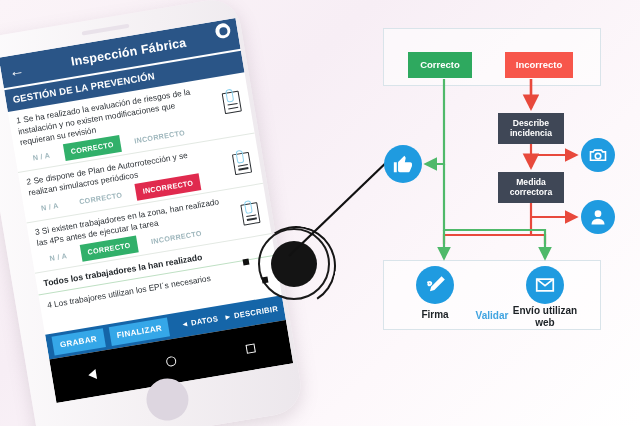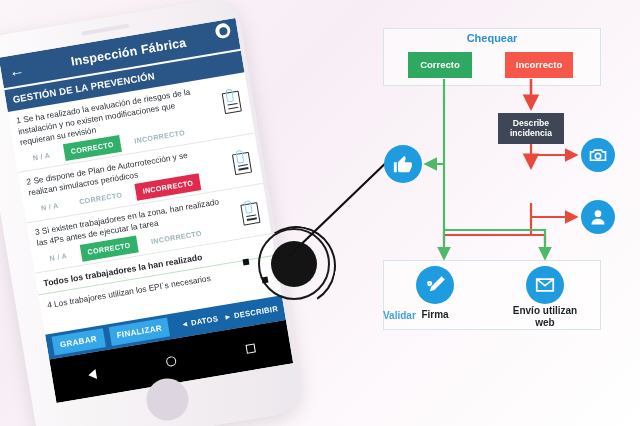--- a/index.html
+++ b/index.html
@@ -226,20 +226,21 @@
   }
   #panel-top { left: 5px; top: 6px; width: 218px; height: 58px; }
   #panel-bottom { left: 5px; top: 238px; width: 218px; height: 70px; }
   .chequear-label {
     position: absolute; left: 5px; top: 10px; width: 218px;
     text-align: center;
     color: #2d8fd5; font-size: 11px; font-weight: bold;
   }
   .validar-label {
     position: absolute; left: 5px; top: 288px; width: 218px;
+    text-align: center;
     color: #41a4e0; font-size: 10px; font-weight: bold;
   }
   .box {
     position: absolute;
     display: flex; align-items: center; justify-content: center;
     text-align: center;
     color: #ffffff; font-weight: bold;
     line-height: 1.15;
   }
   #box-correcto {
@@ -402,26 +403,26 @@
 
       <path d="M153,195 L153,213 L66,213 L66,222" stroke="#e8493c" stroke-width="2.2" fill="none"></path>
       <path d="M153,213 L167,213 L167,222" stroke="#e8493c" stroke-width="2.2" fill="none"></path>
 
       <path d="M66,57 L66,142 L48,142" stroke="#4fb96a" stroke-width="2.2" fill="none" marker-end="url(#ar-green)"></path>
 
       <path d="M66,142 L66,208 L167,208 L167,236" stroke="#4fb96a" stroke-width="2.2" fill="none" marker-end="url(#ar-green)"></path>
       <path d="M66,208 L66,236" stroke="#4fb96a" stroke-width="2.2" fill="none" marker-end="url(#ar-green)"></path>
     </svg>
 
-    <div class="chequear-label">Chequear</div>
     <div class="validar-label">Validar</div>
 
     <div class="box" id="box-correcto">Correcto</div>
     <div class="box" id="box-incorrecto">Incorrecto</div>
     <div class="box" id="box-describe">Describe incidencia</div>
+    <div class="box" id="box-medida">Medida correctora</div>
 
     <div class="circ" id="ic-thumb">
       <svg width="22" height="22" viewBox="0 0 24 24" fill="#ffffff">
         <path d="M8.5 21h9.1c.8 0 1.5-.5 1.8-1.2l2.3-5.4c.1-.2.1-.4.1-.6v-1.9c0-1-.8-1.9-1.9-1.9h-5.9l.9-4.3v-.3c0-.4-.2-.8-.4-1.1L13.5 3 7.2 9.3c-.4.4-.6.9-.6 1.4v8.4c0 1 .9 1.9 1.9 1.9zM2 10h3.2v11H2z"></path>
       </svg>
     </div>
 
     <div class="circ" id="ic-camera">
       <svg width="20" height="20" viewBox="0 0 24 24" fill="none" stroke="#ffffff" stroke-width="1.9">
         <path d="M3 8.2h3.4l1.5-2.1h8.2l1.5 2.1H21v10.1H3z" fill="none"></path>

